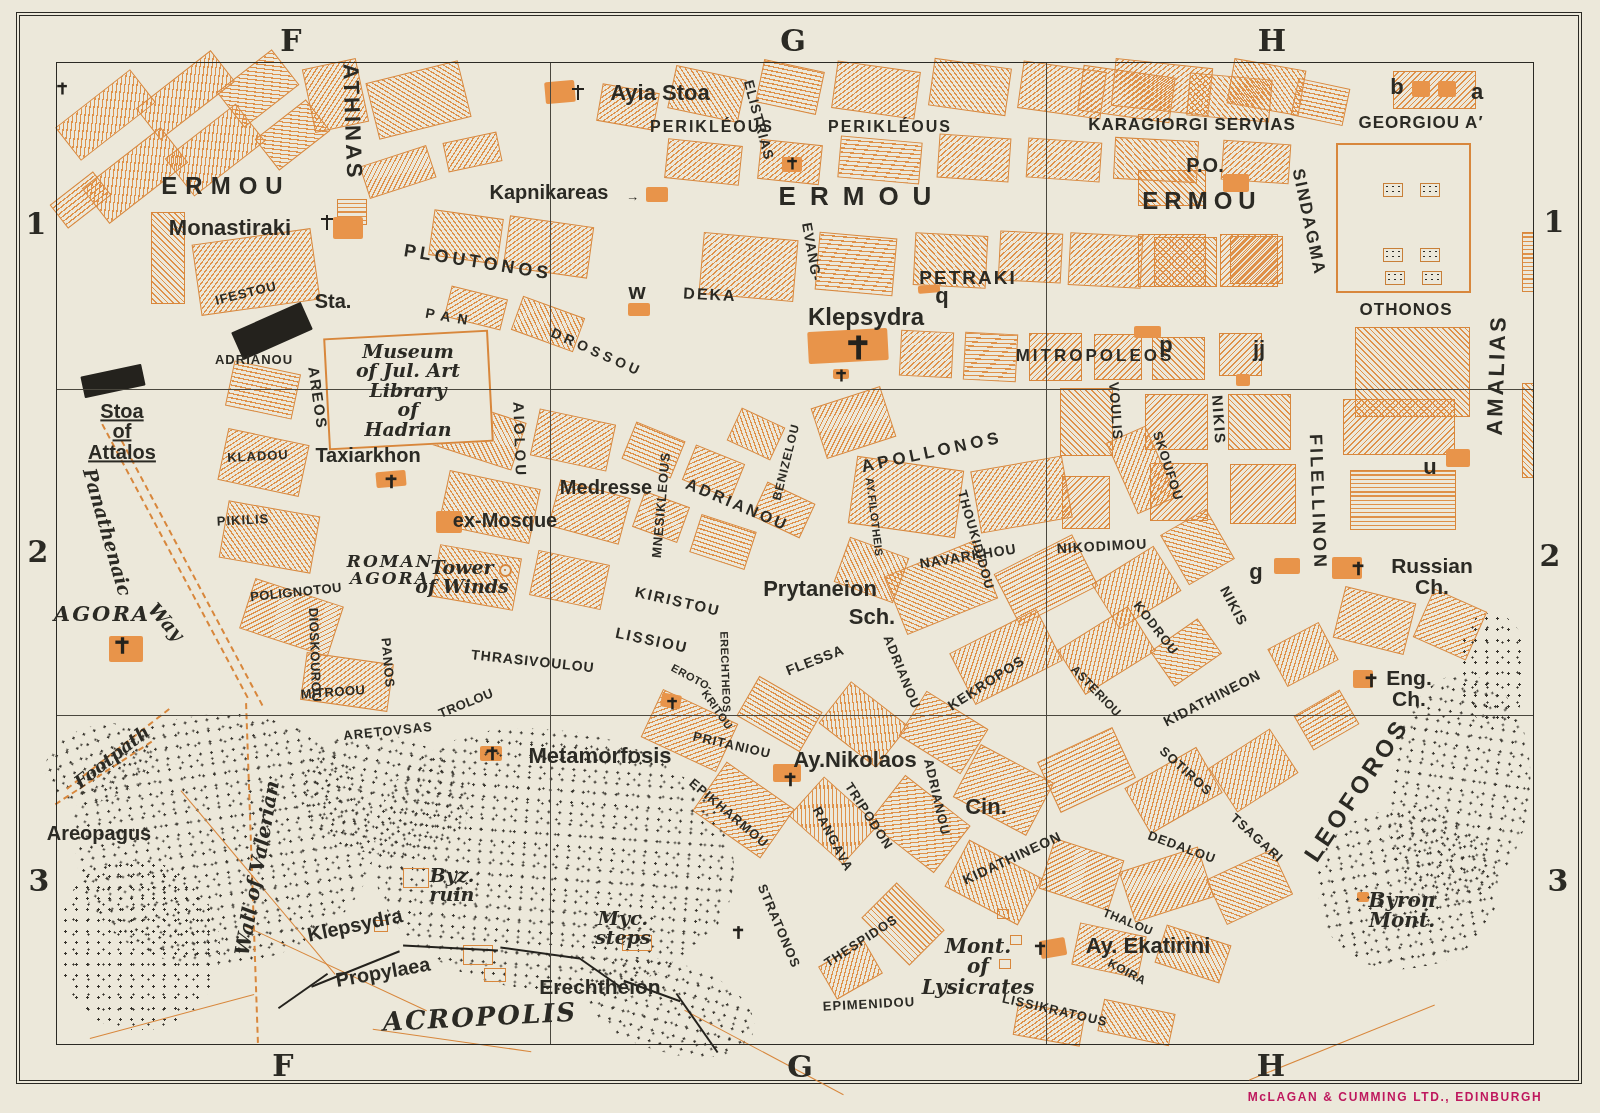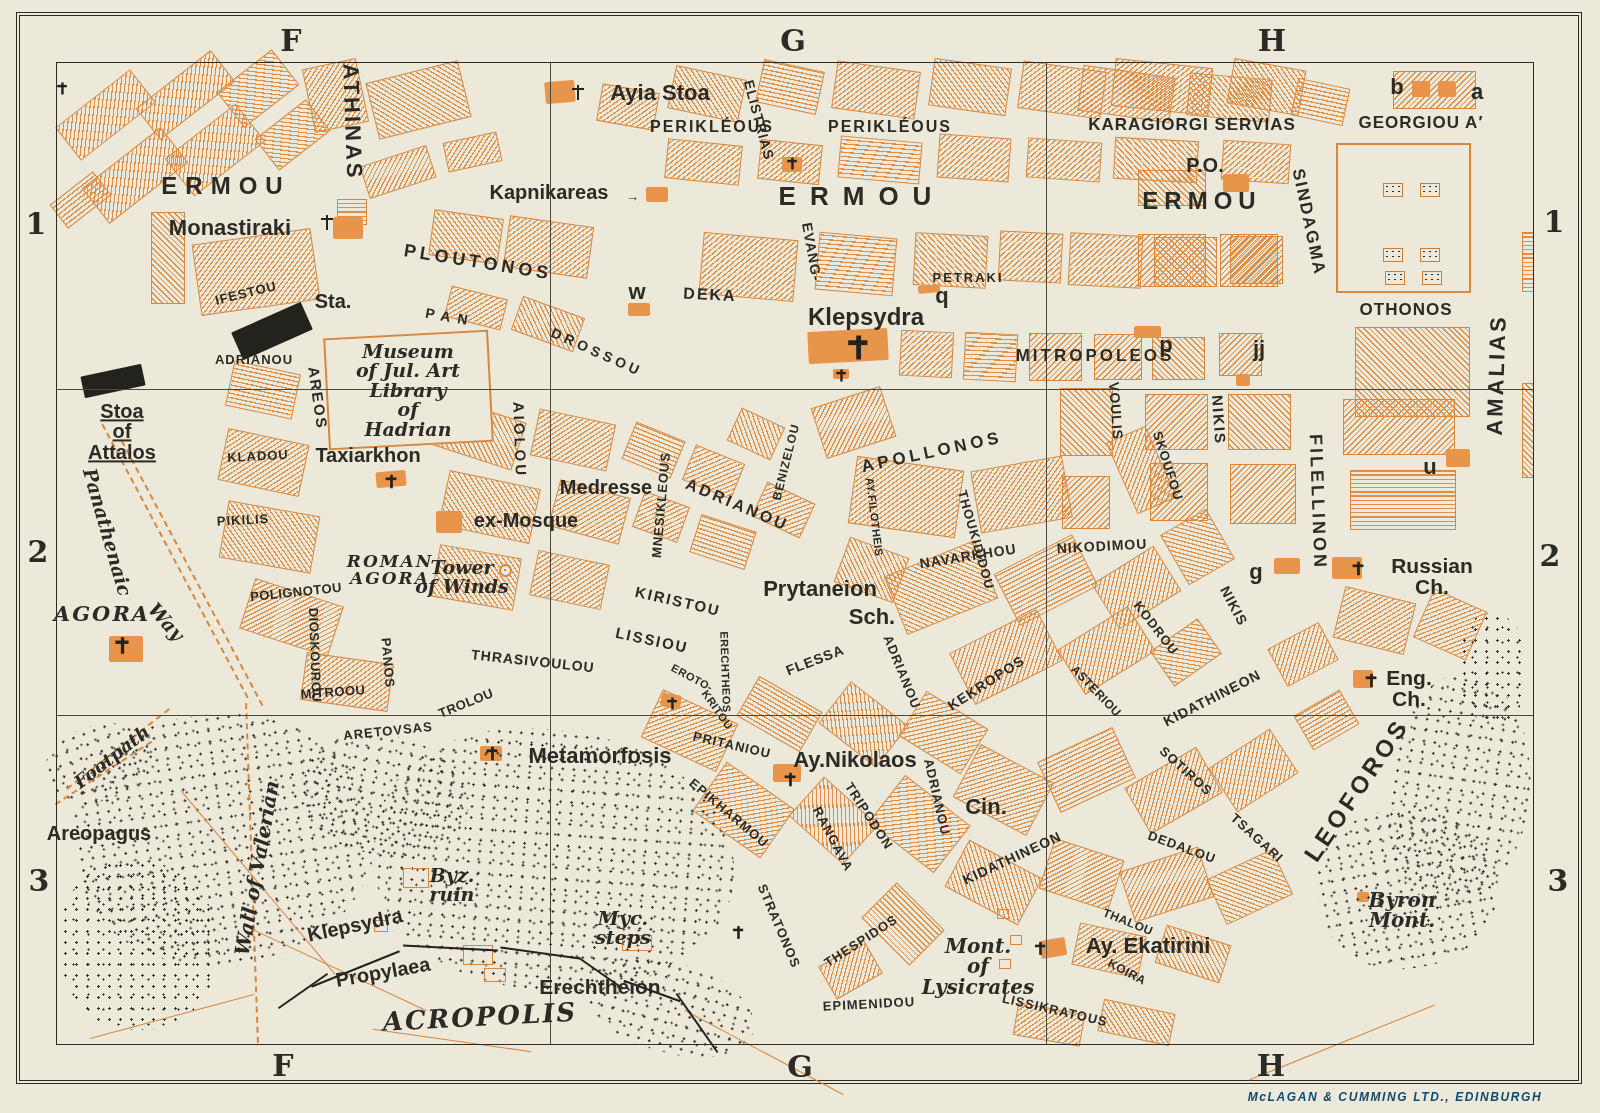--- a/index.html
+++ b/index.html
@@ -39,21 +39,21 @@
   .lab.ref{font-weight:700;}
   .lab.mg{font-family:"DejaVu Serif",serif;font-weight:700;}
   .cross{position:absolute;width:2.6px;height:15px;background:#24221d;}
   .cross::after{content:"";position:absolute;left:-4.7px;top:3.2px;width:12px;height:2.6px;background:#24221d;}
   .circ{position:absolute;width:13px;height:13px;border:2px solid #d8873c;border-radius:50%;
         background:#ece8da;box-sizing:border-box;}
   .circ::after{content:"";position:absolute;left:3.4px;top:3.4px;width:2.5px;height:2.5px;
         border-radius:50%;background:#b96f2e;}
   .arr{position:absolute;font-weight:700;font-size:13px;color:#24221d;}
   .caption{position:absolute;left:1225px;top:1090px;width:340px;text-align:center;
-        font-size:12px;font-weight:700;letter-spacing:1.6px;color:#0c4a6e;font-style:italic;}
+        font-size:12px;font-weight:700;letter-spacing:1.6px;color:#be185d;}
 </style>
 </head>
 <body>
 
 <div class="sheet">
   <div class="frame"></div>
   <div id="map-canvas">
       <div class="blk h" style="left: 57.5px; top: 94px; width: 95px; height: 42px; transform: rotate(-38deg);"></div>
       <div class="blk h" style="left: 137.5px; top: 75px; width: 95px; height: 40px; transform: rotate(-38deg);"></div>
       <div class="blk h" style="left: 223px; top: 65.5px; width: 70px; height: 45px; transform: rotate(-38deg);"></div>
@@ -311,21 +311,21 @@
       <div class="lab st" style="left: 243px; top: 520px; font-size: 13px; letter-spacing: 1px; transform: translate(-50%, -50%) rotate(-3deg);">PIKILIS</div>
       <div class="lab st" style="left: 296px; top: 592px; font-size: 13px; letter-spacing: 0.5px; transform: translate(-50%, -50%) rotate(-6deg);">POLIGNOTOU</div>
       <div class="lab st" style="left: 315px; top: 655px; font-size: 13px; letter-spacing: 0.5px; transform: translate(-50%, -50%) rotate(88deg);">DIOSKOUROU</div>
       <div class="lab st" style="left: 333px; top: 692px; font-size: 13px; letter-spacing: 0.5px; transform: translate(-50%, -50%) rotate(-4deg);">MITROOU</div>
       <div class="lab st" style="left: 388px; top: 663px; font-size: 13px; letter-spacing: 1px; transform: translate(-50%, -50%) rotate(85deg);">PANOS</div>
       <div class="lab itb" style="left: 102px; top: 614px; font-size: 21px; transform: translate(-50%, -50%) rotate(0deg);">AGORA</div>
       <div class="lab itb" style="left: 390px; top: 570px; font-size: 17px; transform: translate(-50%, -50%) rotate(0deg);">ROMAN
 AGORA</div>
       <div class="lab it" style="left: 462px; top: 577px; font-size: 19px; transform: translate(-50%, -50%) rotate(0deg);">Tower
 of Winds</div>
-      <div class="lab lm" style="left: 526px; top: 520px; font-size: 20px; transform: translate(-50%, -50%) rotate(0deg);">ex-Mosque</div>
+      <div class="lab lm" style="left: 505px; top: 520px; font-size: 20px; transform: translate(-50%, -50%) rotate(0deg);">ex-Mosque</div>
       <div class="lab lm" style="left: 606px; top: 487px; font-size: 20px; transform: translate(-50%, -50%) rotate(0deg);">Medresse</div>
       <div class="lab st" style="left: 661px; top: 505px; font-size: 13px; letter-spacing: 1px; transform: translate(-50%, -50%) rotate(-85deg);">MNESIKLEOUS</div>
       <div class="lab st" style="left: 737px; top: 505px; font-size: 16px; letter-spacing: 3px; transform: translate(-50%, -50%) rotate(23deg);">ADRIANOU</div>
       <div class="lab st" style="left: 786px; top: 462px; font-size: 12px; letter-spacing: 1px; transform: translate(-50%, -50%) rotate(-76deg);">BENIZELOU</div>
       <div class="lab st" style="left: 678px; top: 601px; font-size: 15px; letter-spacing: 2px; transform: translate(-50%, -50%) rotate(13deg);">KIRISTOU</div>
       <div class="lab st" style="left: 652px; top: 640px; font-size: 15px; letter-spacing: 2px; transform: translate(-50%, -50%) rotate(12deg);">LISSIOU</div>
       <div class="lab st" style="left: 533px; top: 661px; font-size: 14px; letter-spacing: 1px; transform: translate(-50%, -50%) rotate(6deg);">THRASIVOULOU</div>
       <div class="lab st" style="left: 692px; top: 678px; font-size: 11px; letter-spacing: 0.5px; transform: translate(-50%, -50%) rotate(28deg);">EROTO-</div>
       <div class="lab st" style="left: 717px; top: 710px; font-size: 11px; letter-spacing: 0.5px; transform: translate(-50%, -50%) rotate(55deg);">KRITOU</div>
       <div class="lab st" style="left: 725px; top: 672px; font-size: 11px; letter-spacing: 0.5px; transform: translate(-50%, -50%) rotate(88deg);">ERECHTHEOS</div>
@@ -350,21 +350,21 @@
       <div class="lab st" style="left: 1219px; top: 420px; font-size: 15px; letter-spacing: 2px; transform: translate(-50%, -50%) rotate(86deg);">NIKIS</div>
       <div class="lab st" style="left: 1318px; top: 502px; font-size: 18px; letter-spacing: 3px; transform: translate(-50%, -50%) rotate(88deg);">FILELLINON</div>
       <div class="lab st" style="left: 1497px; top: 375px; font-size: 22px; letter-spacing: 3px; transform: translate(-50%, -50%) rotate(-88deg);">AMALIAS</div>
       <div class="lab st" style="left: 1309px; top: 222px; font-size: 17px; letter-spacing: 2px; transform: translate(-50%, -50%) rotate(78deg);">SINDAGMA</div>
       <div class="lab st" style="left: 1192px; top: 125px; font-size: 17px; letter-spacing: 1px; transform: translate(-50%, -50%) rotate(0deg);">KARAGIORGI SERVIAS</div>
       <div class="lab st" style="left: 1421px; top: 123px; font-size: 17px; letter-spacing: 1px; transform: translate(-50%, -50%) rotate(0deg);">GEORGIOU A′</div>
       <div class="lab lm" style="left: 1205px; top: 165px; font-size: 20px; transform: translate(-50%, -50%) rotate(0deg);">P.O.</div>
       <div class="lab st" style="left: 1202px; top: 201px; font-size: 24px; letter-spacing: 6px; transform: translate(-50%, -50%) rotate(0deg);">ERMOU</div>
       <div class="lab st" style="left: 1406px; top: 310px; font-size: 17px; letter-spacing: 1px; transform: translate(-50%, -50%) rotate(0deg);">OTHONOS</div>
       <div class="lab st" style="left: 1095px; top: 312px; font-size: 17px; letter-spacing: 3px; transform: translate(-50%, -50%) rotate(0deg); margin-top: 44px;">MITROPOLEOS</div>
-      <div class="lab st" style="left: 968px; top: 278px; font-size: 13px; letter-spacing: 2px; transform: translate(-50%, -50%) rotate(0deg);">PETRAKI</div>
+      <div class="lab st" style="left: 968px; top: 278px; font-size: 19px; letter-spacing: 2px; transform: translate(-50%, -50%) rotate(0deg);">PETRAKI</div>
       <div class="lab ref" style="left: 942px; top: 296px; font-size: 22px; transform: translate(-50%, -50%) rotate(0deg);">q</div>
       <div class="lab lm" style="left: 866px; top: 317px; font-size: 24px; transform: translate(-50%, -50%) rotate(0deg);">Klepsydra</div>
       <div class="lab ref" style="left: 1166px; top: 345px; font-size: 22px; transform: translate(-50%, -50%) rotate(0deg);">p</div>
       <div class="lab ref" style="left: 1259px; top: 349px; font-size: 22px; transform: translate(-50%, -50%) rotate(0deg);">jj</div>
       <div class="lab ref" style="left: 1397px; top: 87px; font-size: 22px; transform: translate(-50%, -50%) rotate(0deg);">b</div>
       <div class="lab ref" style="left: 1477px; top: 92px; font-size: 22px; transform: translate(-50%, -50%) rotate(0deg);">a</div>
       <div class="lab ref" style="left: 1430px; top: 467px; font-size: 22px; transform: translate(-50%, -50%) rotate(0deg);">u</div>
       <div class="lab ref" style="left: 1256px; top: 572px; font-size: 22px; transform: translate(-50%, -50%) rotate(0deg);">g</div>
       <div class="lab lm" style="left: 1432px; top: 576px; font-size: 21px; transform: translate(-50%, -50%) rotate(0deg);">Russian
 Ch.</div>

